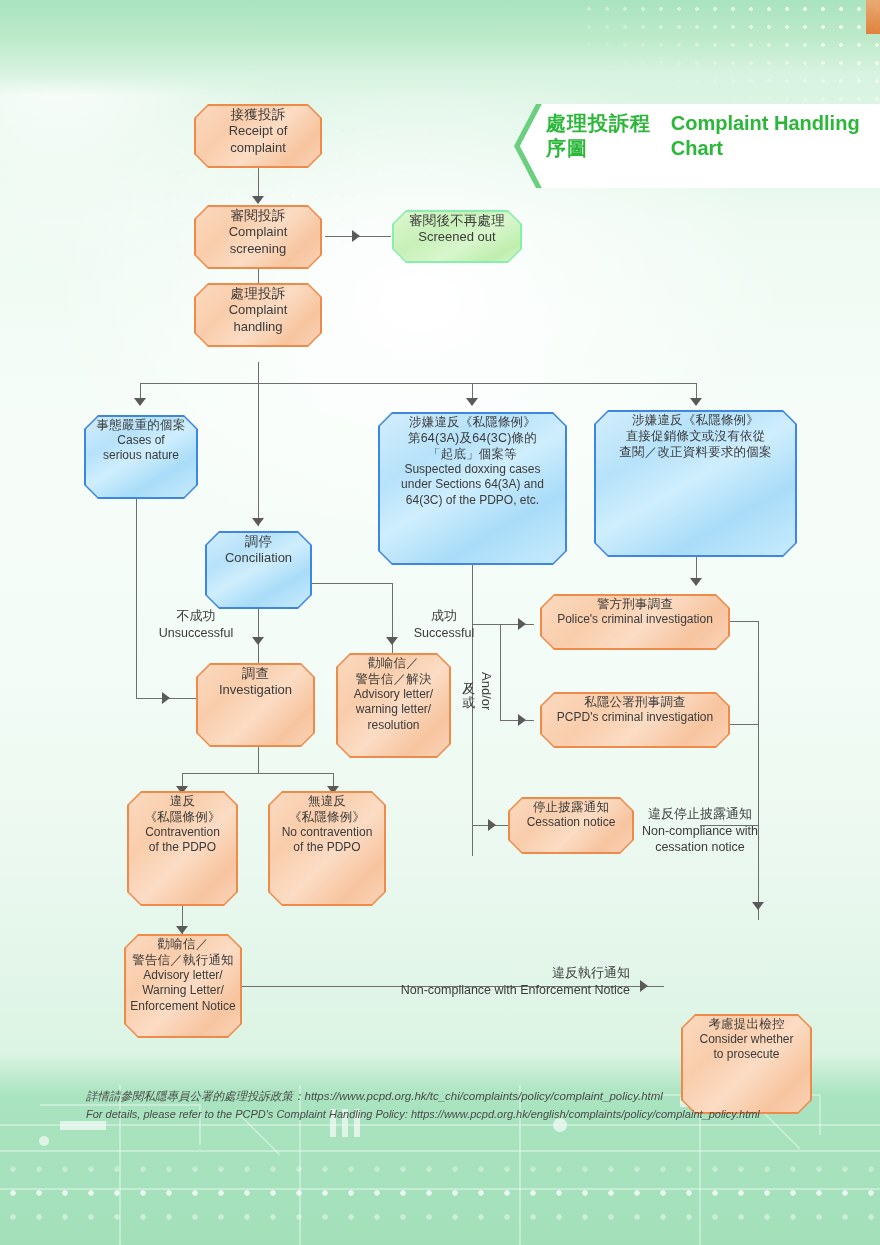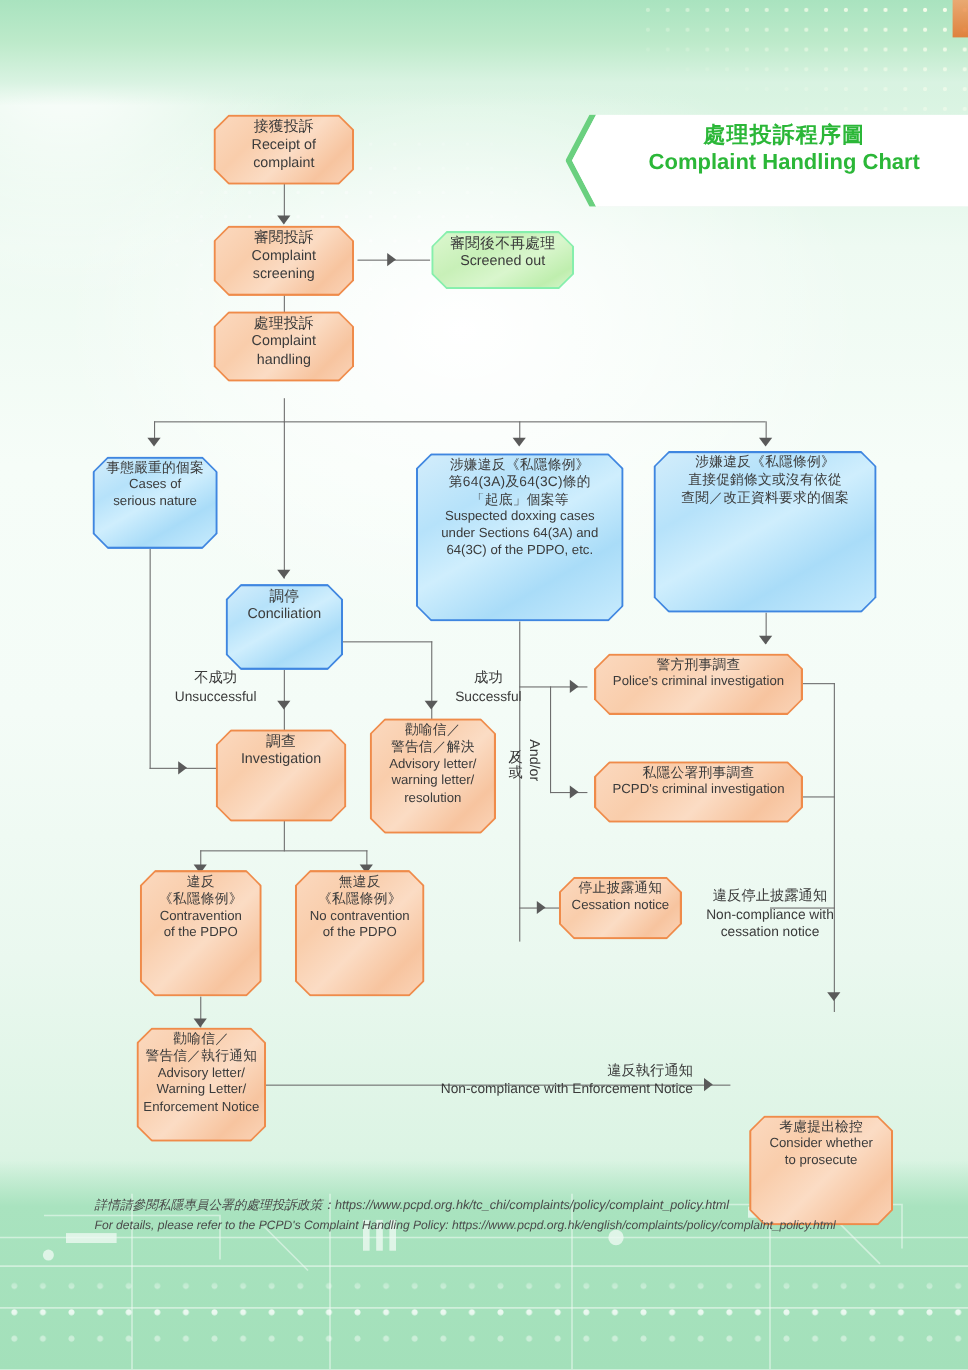--- a/index.html
+++ b/index.html
@@ -43,21 +43,21 @@
 
   
   .banner{position:absolute;left:520px;top:104px;width:360px;height:84px;
     background:#ffffff;
     clip-path:polygon(22px 0,360px 0,360px 84px,22px 84px,0 42px);
     box-shadow:0 2px 5px rgba(0,0,0,.06);}
   .banner-edge{position:absolute;left:514px;top:104px;width:28px;height:84px;
     background:#6ad07f;
     clip-path:polygon(22px 0,28px 0,6px 42px,28px 84px,22px 84px,0 42px);}
   .banner-inner{position:absolute;left:0;top:0;width:360px;height:64px;
-    display:flex;flex-direction:column;align-items:center;justify-content:center;
+    display:flex;flex-direction:row;align-items:center;justify-content:center;
     padding-left:26px;box-sizing:border-box;}
   .banner-zh{color:#2bb738;font-size:20px;font-weight:bold;letter-spacing:1px;line-height:1.25;}
   .banner-en{color:#2bb738;font-size:20px;font-weight:bold;line-height:1.25;}
 
   
   .node{position:absolute;box-sizing:border-box;
     display:flex;flex-direction:column;align-items:center;
     text-align:center;color:#3b3b3b;line-height:1.28;
     clip-path:polygon(14px 0,calc(100% - 14px) 0,100% 14px,100% calc(100% - 14px),
                       calc(100% - 14px) 100%,14px 100%,0 calc(100% - 14px),0 14px);}
@@ -294,21 +294,21 @@
     </div>
   </div>
 
   <div class="node n-orange small" style="left:540px;top:692px;width:190px;height:56px;">
     <div class="inner">
       <div class="zh">私隱公署刑事調查</div>
       <div class="en">PCPD's criminal investigation</div>
     </div>
   </div>
 
-  <div class="node n-orange small" style="left:508px;top:797px;width:112px;height:57px;">
+  <div class="node n-orange small" style="left:508px;top:797px;width:126px;height:57px;">
     <div class="inner">
       <div class="zh">停止披露通知</div>
       <div class="en">Cessation notice</div>
     </div>
   </div>
 
   <div class="node n-orange small" style="left:127px;top:791px;width:111px;height:115px;">
     <div class="inner">
       <div class="zh">違反<br>《私隱條例》</div>
       <div class="en">Contravention<br>of the PDPO</div>

